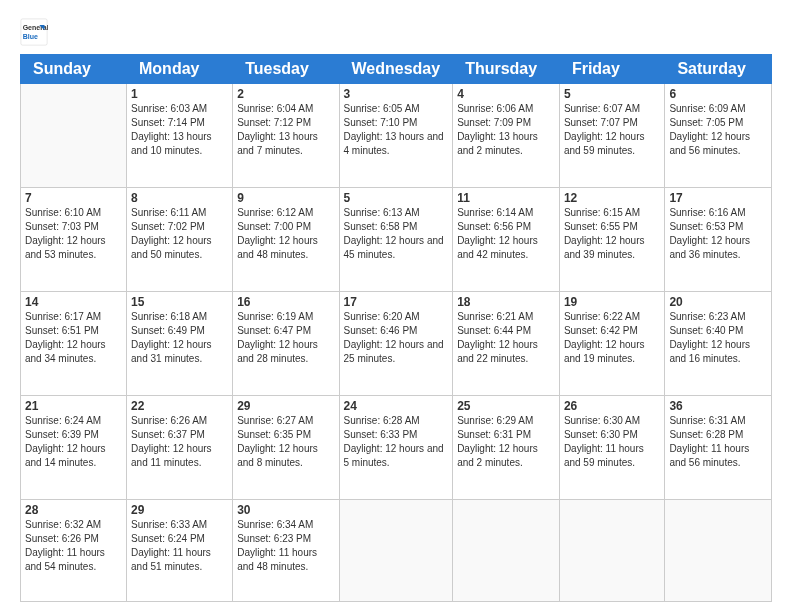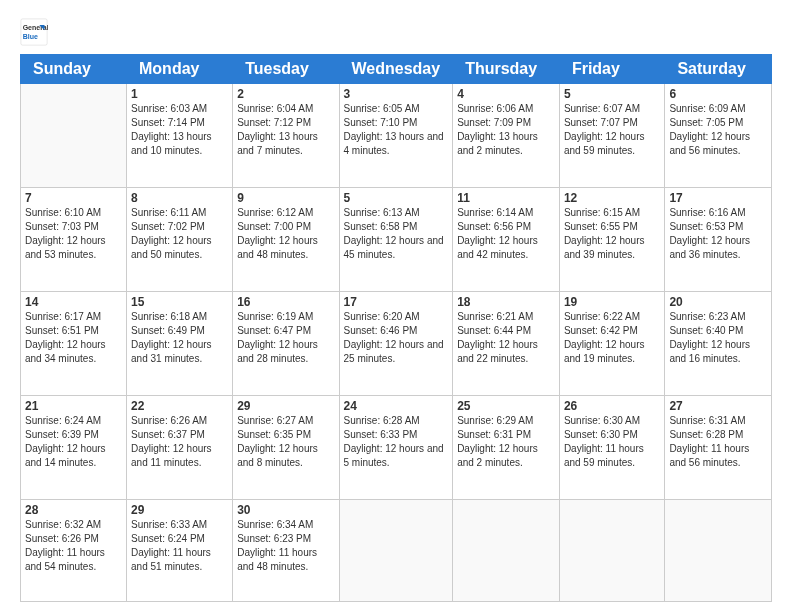--- a/index.html
+++ b/index.html
@@ -224,21 +224,21 @@
           </td>
           <td>
             <span class="day-num">25</span>
             <div class="day-info">Sunrise: 6:29 AM<br>Sunset: 6:31 PM<br>Daylight: 12 hours and 2 minutes.</div>
           </td>
           <td>
             <span class="day-num">26</span>
             <div class="day-info">Sunrise: 6:30 AM<br>Sunset: 6:30 PM<br>Daylight: 11 hours and 59 minutes.</div>
           </td>
           <td>
-            <span class="day-num">27</span>
+            <span class="day-num">36</span>
             <div class="day-info">Sunrise: 6:31 AM<br>Sunset: 6:28 PM<br>Daylight: 11 hours and 56 minutes.</div>
           </td>
         </tr>
         <tr>
           <td>
             <span class="day-num">28</span>
             <div class="day-info">Sunrise: 6:32 AM<br>Sunset: 6:26 PM<br>Daylight: 11 hours and 54 minutes.</div>
           </td>
           <td>
             <span class="day-num">29</span>

